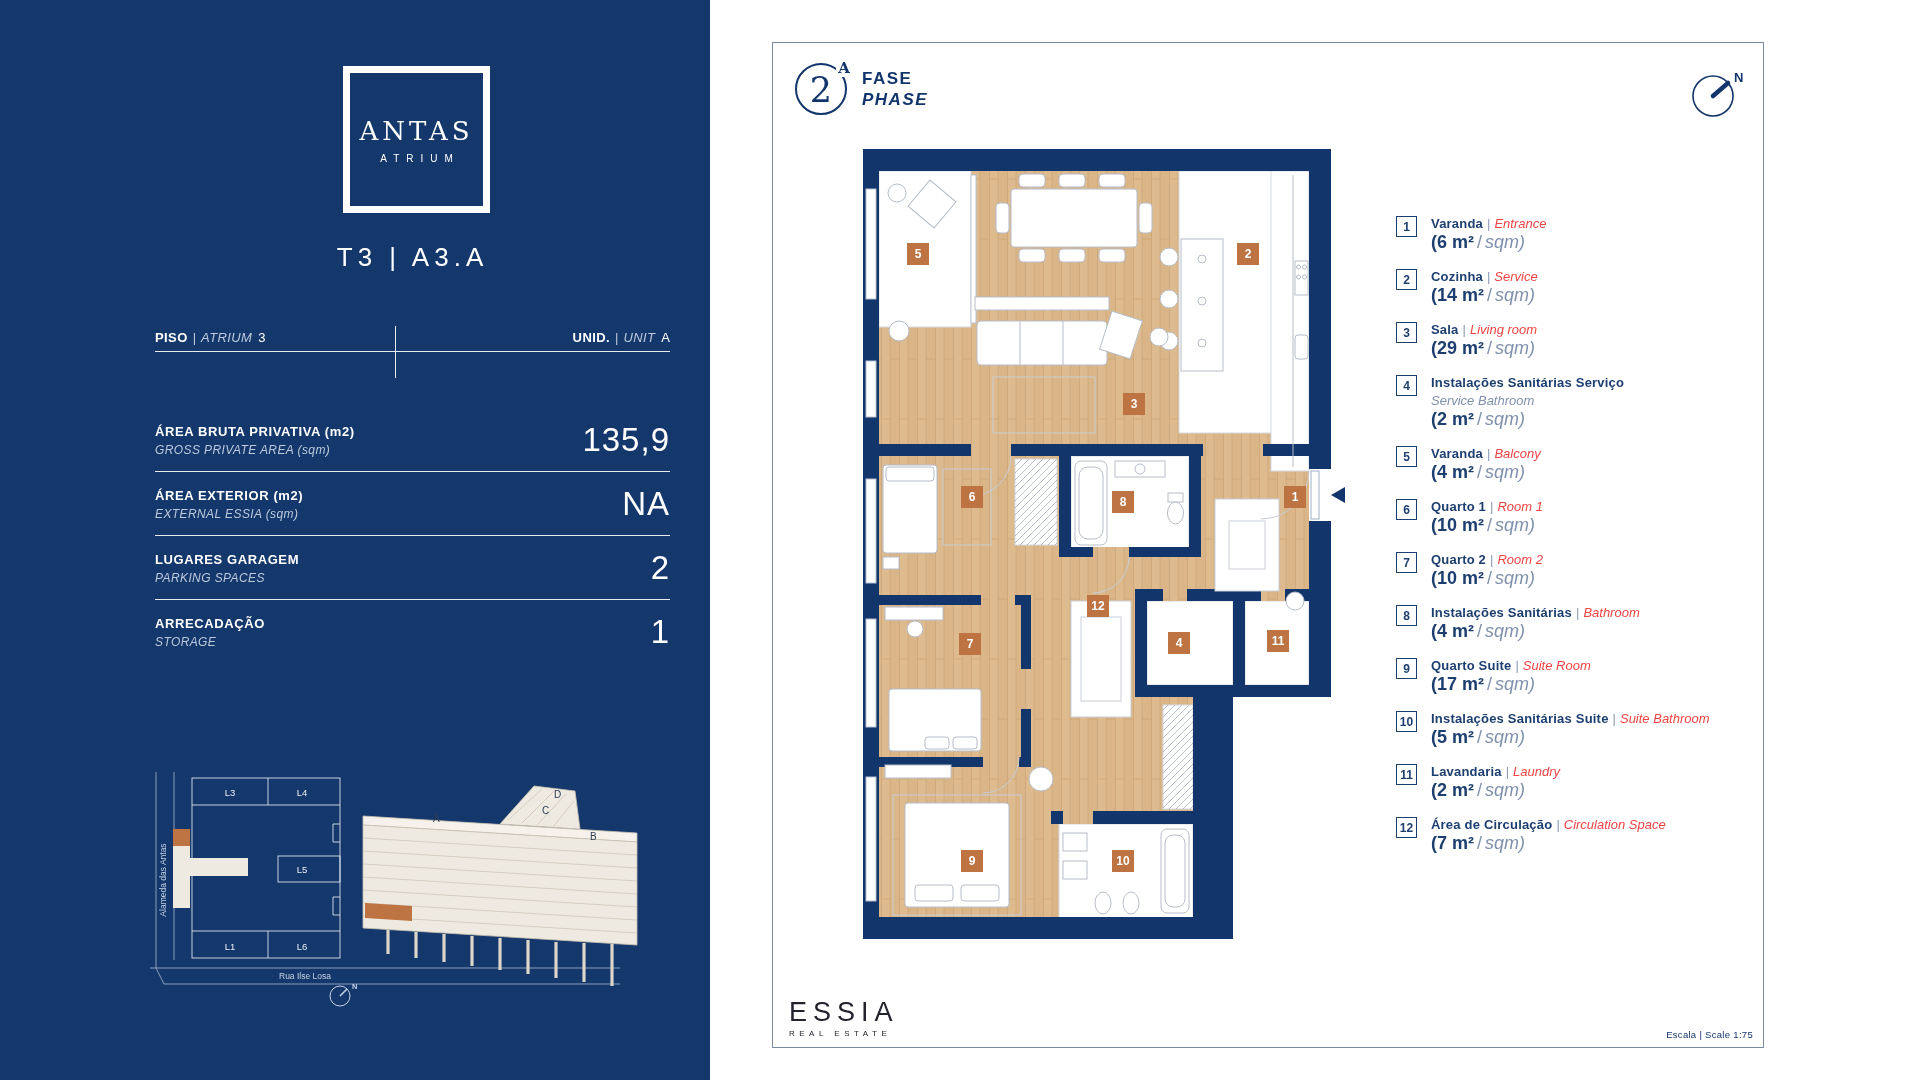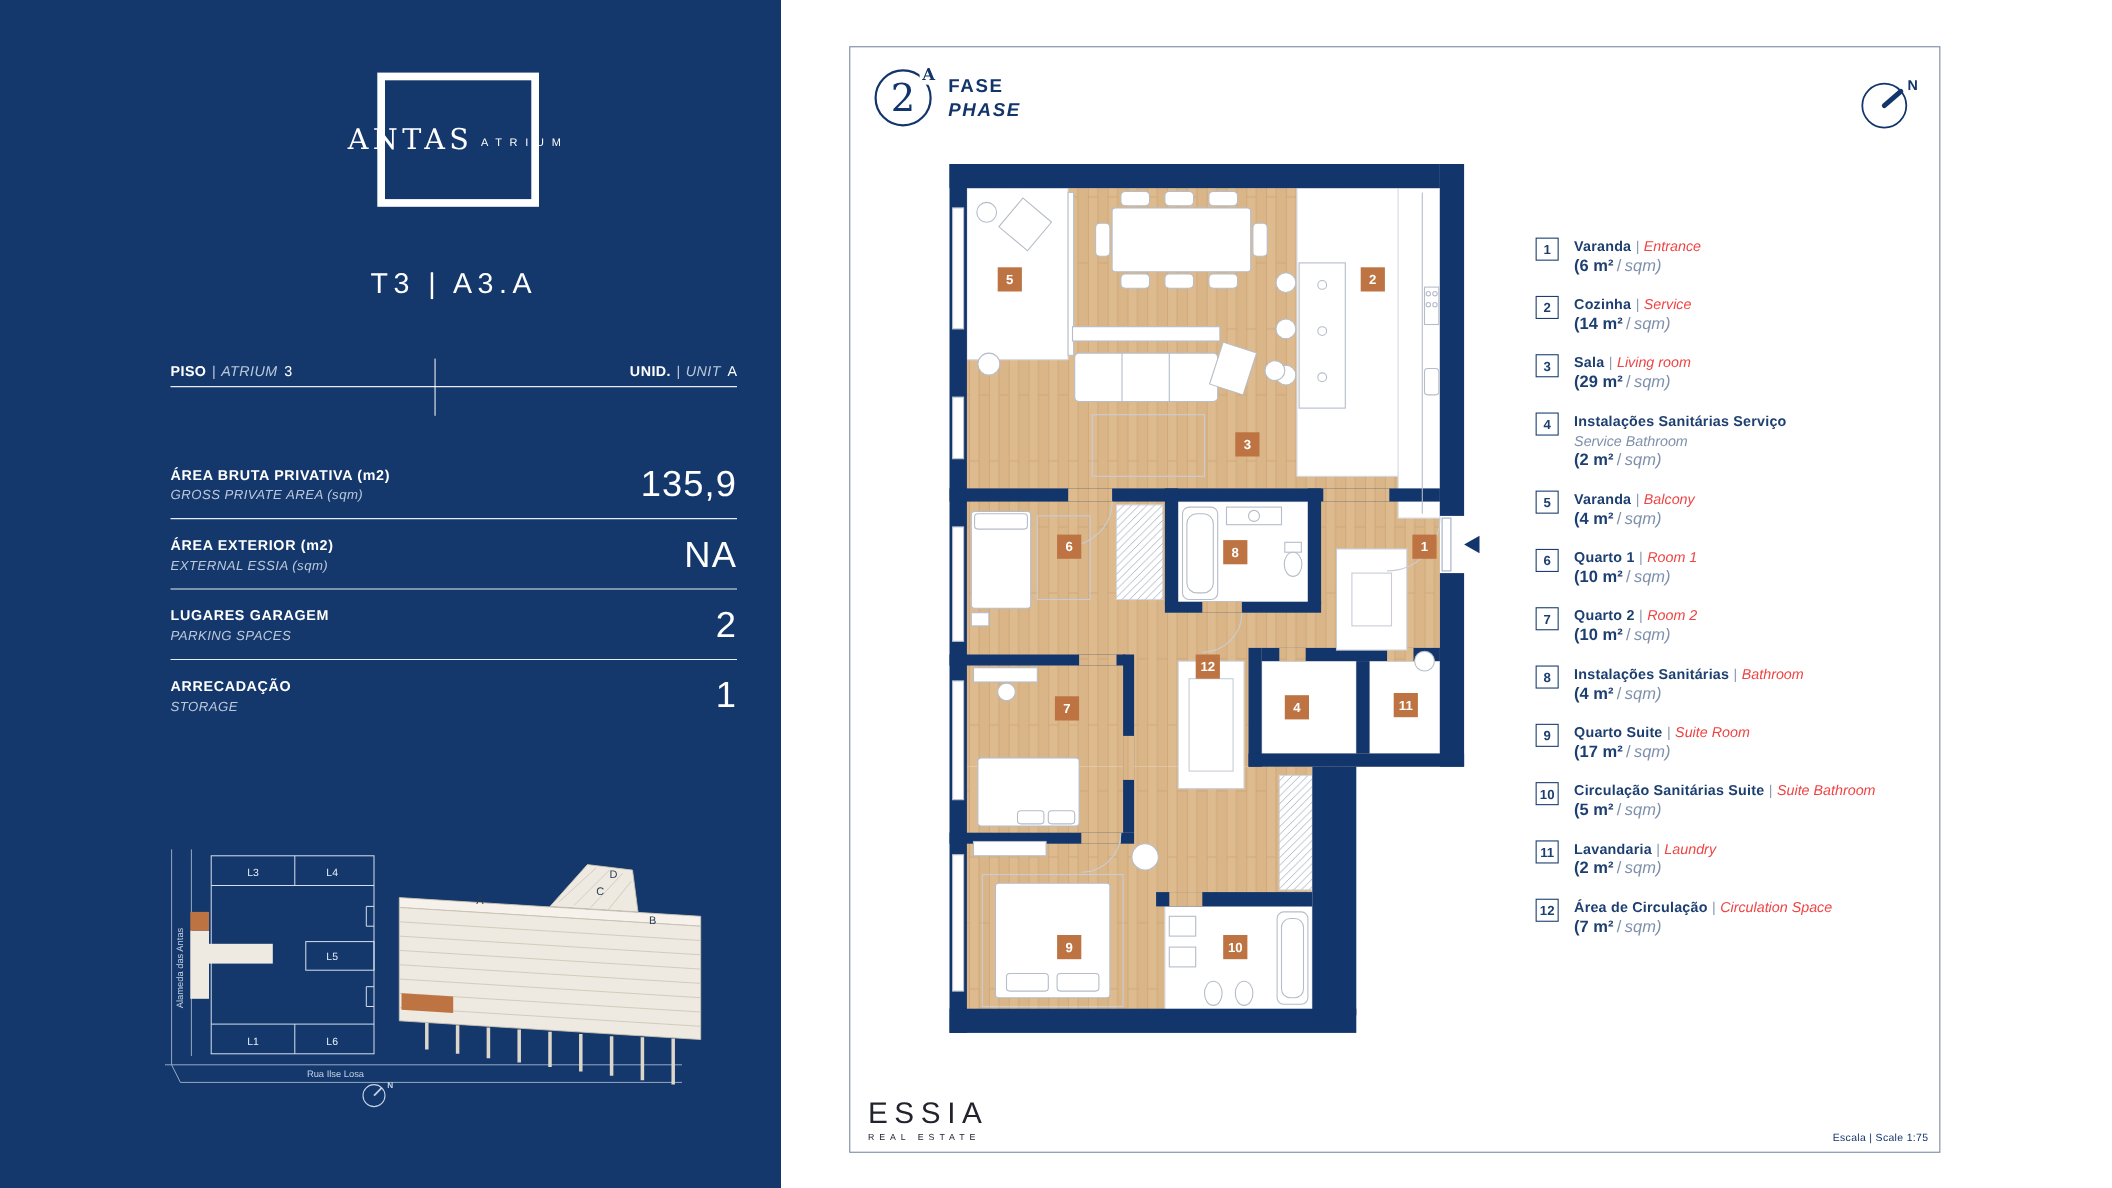--- a/index.html
+++ b/index.html
@@ -3,22 +3,22 @@
 <meta charset="utf-8">
 <style>
   * { margin:0; padding:0; box-sizing:border-box; }
   body { width:1920px; height:1080px; font-family:"Liberation Sans",sans-serif; background:#fff; }
   .page { position:relative; width:1920px; height:1080px; overflow:hidden; background:#fff; }
 
   
   .sidebar { position:absolute; left:0; top:0; width:710px; height:1080px; background:#14386B; color:#fff; }
   .side-inner { position:absolute; left:155px; top:0; width:515px; height:1080px; }
 
-  .logo-box { position:absolute; left:188px; top:66px; width:147px; height:122px;
-              border:7px solid #fff; display:flex; flex-direction:row; align-items:center; justify-content:center; }
+  .logo-box { position:absolute; left:188px; top:66px; width:147px; height:147px;
+              border:7px solid #fff; display:flex; flex-direction:column; align-items:center; justify-content:center; }
   .logo-name { font-family:"DejaVu Serif",serif; font-size:26px; letter-spacing:4px; color:#fff; }
   .logo-sub  { font-size:10px; letter-spacing:7px; margin-top:7px; color:#fff; padding-left:7px; }
 
   .unit-title { position:absolute; left:0; top:242px; width:100%; text-align:center;
                 font-size:26px; letter-spacing:5px; font-weight:400; color:#fff; }
 
   .info-table { position:absolute; left:0; top:324px; width:515px; font-size:13px; }
   .info-row { display:flex; justify-content:space-between; align-items:center; height:28px;
               border-bottom:1px solid rgba(255,255,255,.9); }
   .info-div { position:absolute; left:240px; top:2px; width:1px; height:52px; background:rgba(255,255,255,.9); }
@@ -57,21 +57,21 @@
 
   .legend { position:absolute; left:623px; top:172px; width:355px; display:flex; flex-direction:column; gap:17px; }
   .leg-item { display:grid; grid-template-columns:35px 1fr; color:#1D3F70; }
   .leg-num { width:21px; height:21px; border:1.5px solid #1D3F70; display:flex; align-items:center;
              justify-content:center; font-size:12px; font-weight:bold; margin-top:1px; }
   .leg-l { font-size:13px; line-height:18px; }
   .leg-pt { font-weight:bold; letter-spacing:.2px; }
   .leg-sep { margin:0 4px; color:#8A99B3; font-weight:300; }
   .leg-en { font-style:italic; color:#ef4444; }
   .leg-en2 { font-style:italic; color:#7F90AC; font-size:13px; line-height:18px; }
-  .leg-area { font-size:15px; line-height:18px; }
+  .leg-area { font-size:18px; line-height:18px; }
   .leg-ab { font-weight:bold; }
   .leg-sl { margin:0 3px; color:#7F90AC; }
   .leg-sq { font-style:italic; color:#7F90AC; }
 
   .essia { position:absolute; left:16px; bottom:9px; color:#23232E; }
   .essia-name { font-size:27px; font-weight:400; letter-spacing:6px; }
   .essia-sub  { font-size:8px; letter-spacing:4.5px; margin-top:1px; }
 
   .scale-note { position:absolute; right:10px; bottom:7px; font-size:9.5px; color:#12356B; letter-spacing:.3px; }
 </style>
@@ -522,21 +522,21 @@
         <span>
           <div class="leg-l"><span class="leg-pt">Quarto Suite</span><span class="leg-sep">|</span><span class="leg-en">Suite Room</span></div>
           <div class="leg-en2"></div>
           <div class="leg-area"><span class="leg-ab">(17 m²</span><span class="leg-sl">/</span><span class="leg-sq">sqm)</span></div>
         </span>
       </div>
 
       <div class="leg-item">
         <span class="leg-num">10</span>
         <span>
-          <div class="leg-l"><span class="leg-pt">Circulação Sanitárias Suite</span><span class="leg-sep">|</span><span class="leg-en">Suite Bathroom</span></div>
+          <div class="leg-l"><span class="leg-pt">Instalações Sanitárias Suite</span><span class="leg-sep">|</span><span class="leg-en">Suite Bathroom</span></div>
           <div class="leg-en2"></div>
           <div class="leg-area"><span class="leg-ab">(5 m²</span><span class="leg-sl">/</span><span class="leg-sq">sqm)</span></div>
         </span>
       </div>
 
       <div class="leg-item">
         <span class="leg-num">11</span>
         <span>
           <div class="leg-l"><span class="leg-pt">Lavandaria</span><span class="leg-sep">|</span><span class="leg-en">Laundry</span></div>
           <div class="leg-en2"></div>

